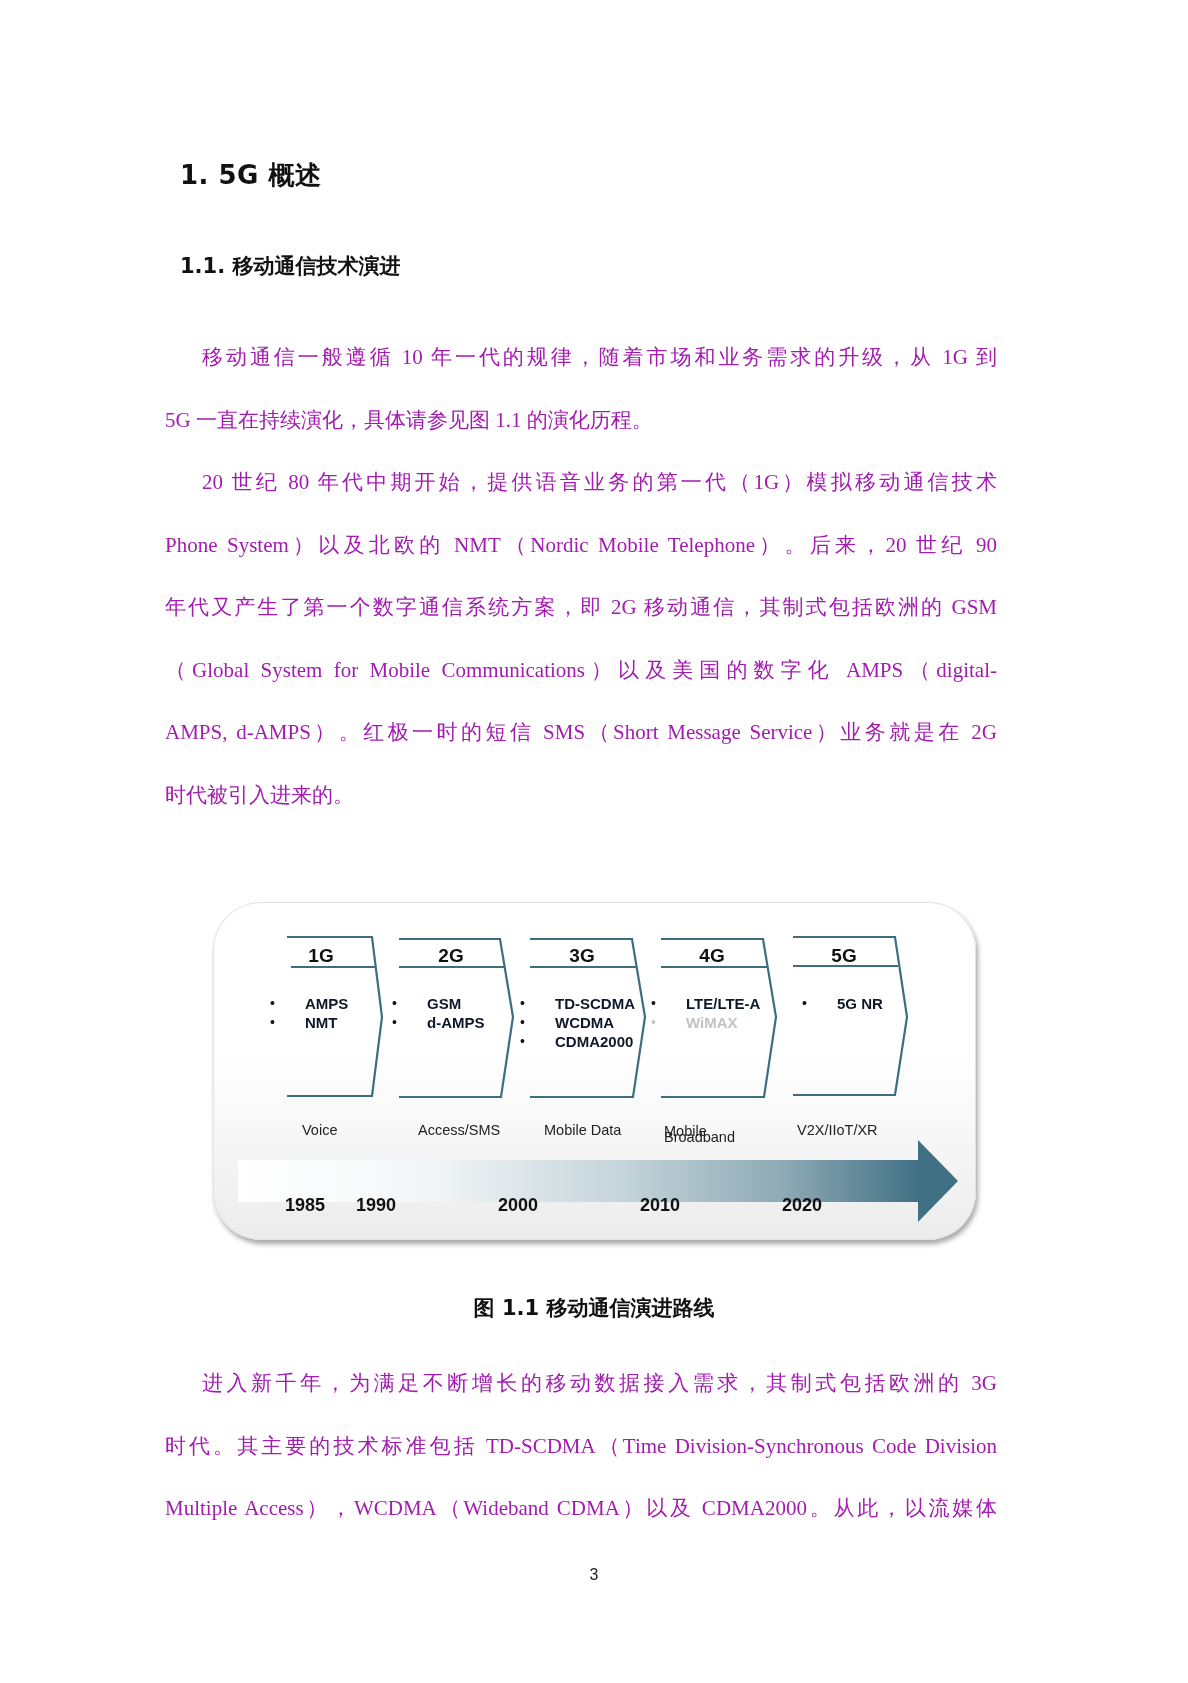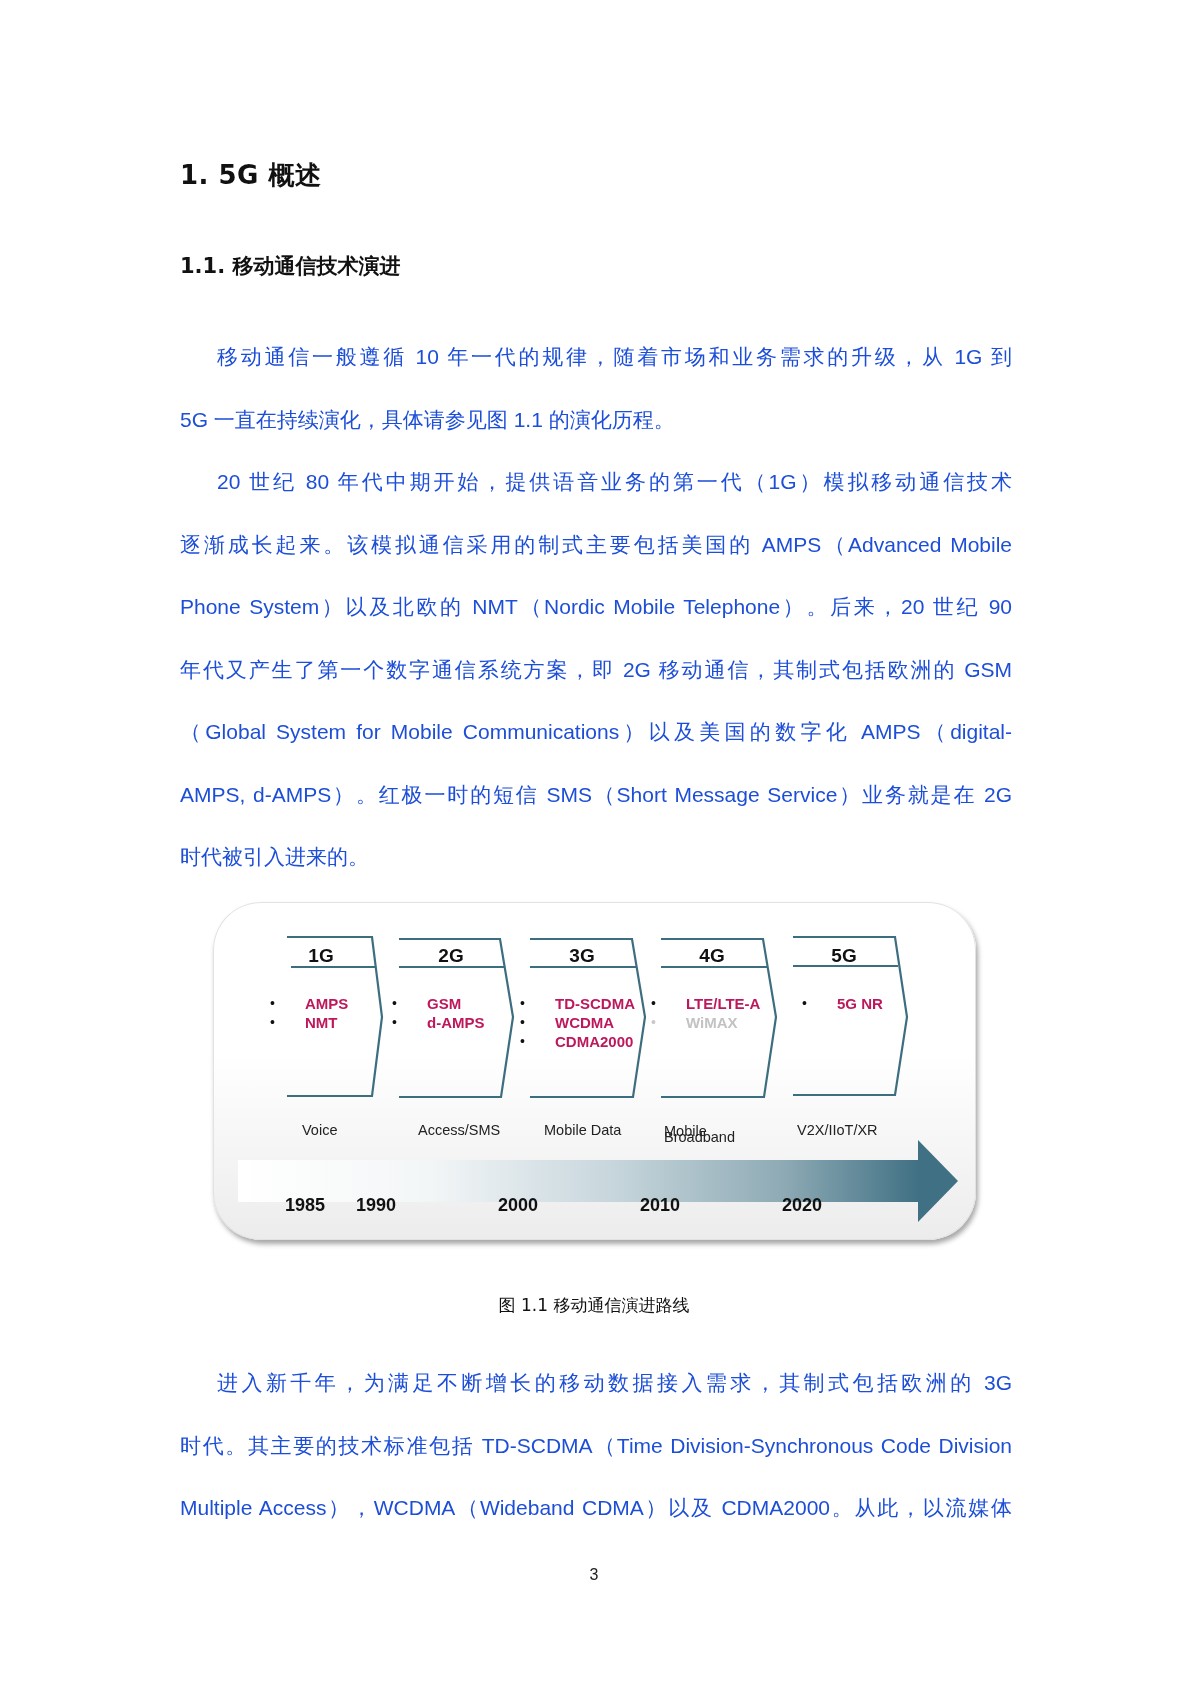--- a/index.html
+++ b/index.html
@@ -5,66 +5,65 @@
   html, body { margin: 0; padding: 0; background: #ffffff; }
   body { width: 1188px; height: 1683px; position: relative; overflow: hidden;
          font-family: "Liberation Sans", "DejaVu Sans", sans-serif; color: #111; }
   .page { position: absolute; left: 0; top: 0; width: 1088px; height: 1683px; }
 
   .h1 { position: absolute; left: 180px; top: 158px; font-size: 26px; font-weight: bold;
         font-family: "DejaVu Sans", sans-serif; letter-spacing: 0.5px; }
   .h2 { position: absolute; left: 180px; top: 252px; font-size: 21px; font-weight: bold;
         font-family: "DejaVu Sans", sans-serif; }
 
-  .para { position: absolute; left: 180px; width: 832px; font-size: 21px; line-height: 62.5px;
-          text-align: justify; font-family: Liberation Sans, sans-serif; color: #1d4ed8; }
+  .para { position: absolute; left: 165px; width: 832px; font-size: 21px; line-height: 62.5px;
+          text-align: justify; font-family: Liberation Serif, serif; color: #a21caf; }
   .para .line { display: block; height: 62.5px; white-space: nowrap; overflow: visible;
                 text-align-last: justify; text-align: justify; }
   .para .line.last { text-align-last: left; }
   .para .line.indent { padding-left: 37px; }
 
   
   .figure { position: absolute; left: 213px; top: 902px; width: 763px; height: 338px;
             border-radius: 48px;
             background: linear-gradient(to bottom, #ffffff 0%, #ffffff 45%, #ececec 100%);
             box-shadow: 2px 4px 5px rgba(0,0,0,0.35), inset 0 0 0 1px #e2e2e2; }
 
   .gen-label { position: absolute; font-size: 19px; font-weight: bold; color: #111;
                font-family: "Liberation Sans", sans-serif; text-align: center; width: 80px; }
-  .tech { position: absolute; font-size: 15px; font-weight: bold; color: #be185d; line-height: 19px;
+  .tech { position: absolute; font-size: 15px; font-weight: bold; color: #0f172a; line-height: 19px;
           font-family: "Liberation Sans", sans-serif; white-space: nowrap; }
   .tech.dim { color: #c2c2c2; }
   .bullet { position: absolute; font-size: 14px; color: #111; line-height: 19px; }
   .bullet.dim { color: #c8c8c8; }
   .service { position: absolute; font-size: 14.5px; color: #222; line-height: 18px;
              font-family: "Liberation Sans", sans-serif; white-space: nowrap; }
   .year { position: absolute; top: 1170px; font-size: 18px; font-weight: bold; color: #111;
           font-family: "Liberation Sans", sans-serif; margin-top: 25px; }
 
   .caption { position: absolute; left: 0; width: 1188px; top: 1294px; text-align: center;
-             font-size: 17px; font-weight: normal; font-family: "DejaVu Sans", sans-serif; }
+             font-size: 21px; font-weight: bold; font-family: "DejaVu Sans", sans-serif; }
   .pagenum { position: absolute; left: 0; width: 1188px; top: 1566px; text-align: center;
              font-size: 16px; color: #222; font-family: "Liberation Sans", sans-serif; }
 </style>
 </head>
 <body>
 
 <div class="page">
 
   <div class="h1">1.  5G 概述</div>
   <div class="h2">1.1.  移动通信技术演进</div>
 
   <div class="para" style="top:326px;">
     <span class="line indent">移动通信一般遵循 10 年一代的规律，随着市场和业务需求的升级，从 1G 到</span>
     <span class="line last">5G 一直在持续演化，具体请参见图 1.1 的演化历程。</span>
   </div>
 
   <div class="para" style="top:451px;">
     <span class="line indent">20 世纪 80 年代中期开始，提供语音业务的第一代（1G）模拟移动通信技术</span>
-    <span class="line">逐渐成长起来。该模拟通信采用的制式主要包括美国的 AMPS（Advanced Mobile</span>
     <span class="line">Phone System）以及北欧的 NMT（Nordic Mobile Telephone）。后来，20 世纪 90</span>
     <span class="line">年代又产生了第一个数字通信系统方案，即 2G 移动通信，其制式包括欧洲的 GSM</span>
     <span class="line">（Global System for Mobile Communications）以及美国的数字化 AMPS（digital-</span>
     <span class="line">AMPS, d-AMPS）。红极一时的短信 SMS（Short Message Service）业务就是在 2G</span>
     <span class="line last">时代被引入进来的。</span>
   </div>
 
   <div class="figure"></div>
 
   <svg width="1188" height="1683" style="position:absolute;left:0;top:0;pointer-events:none;">

